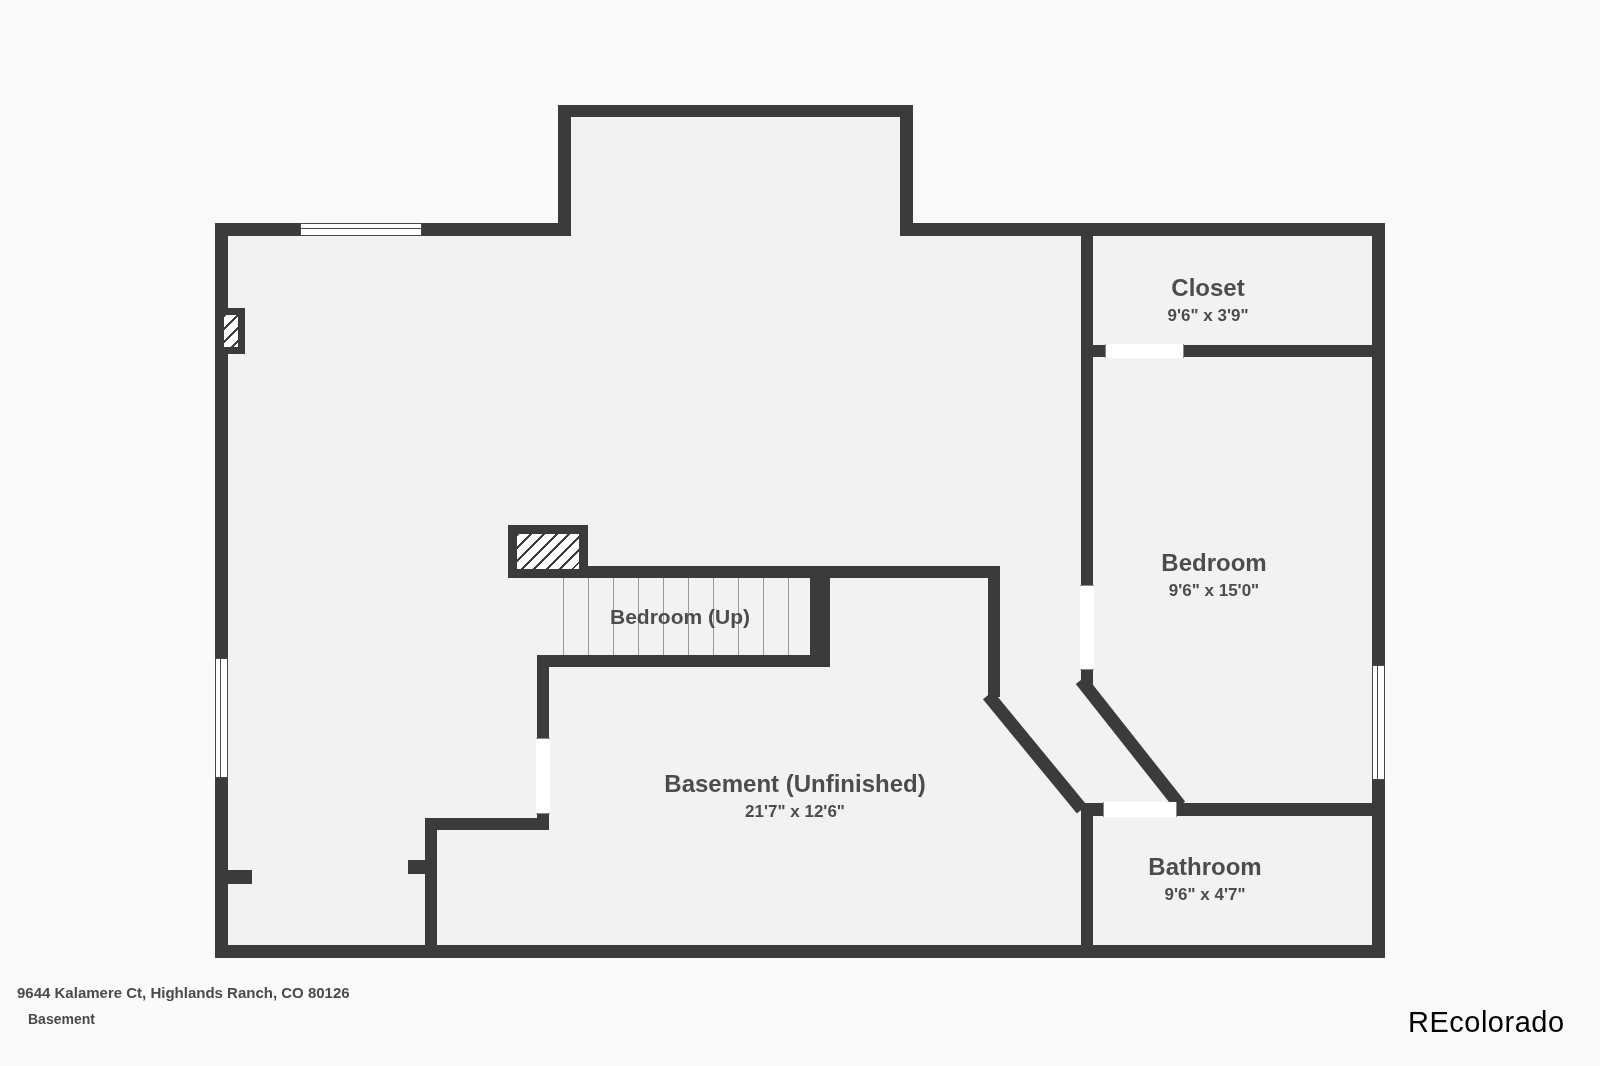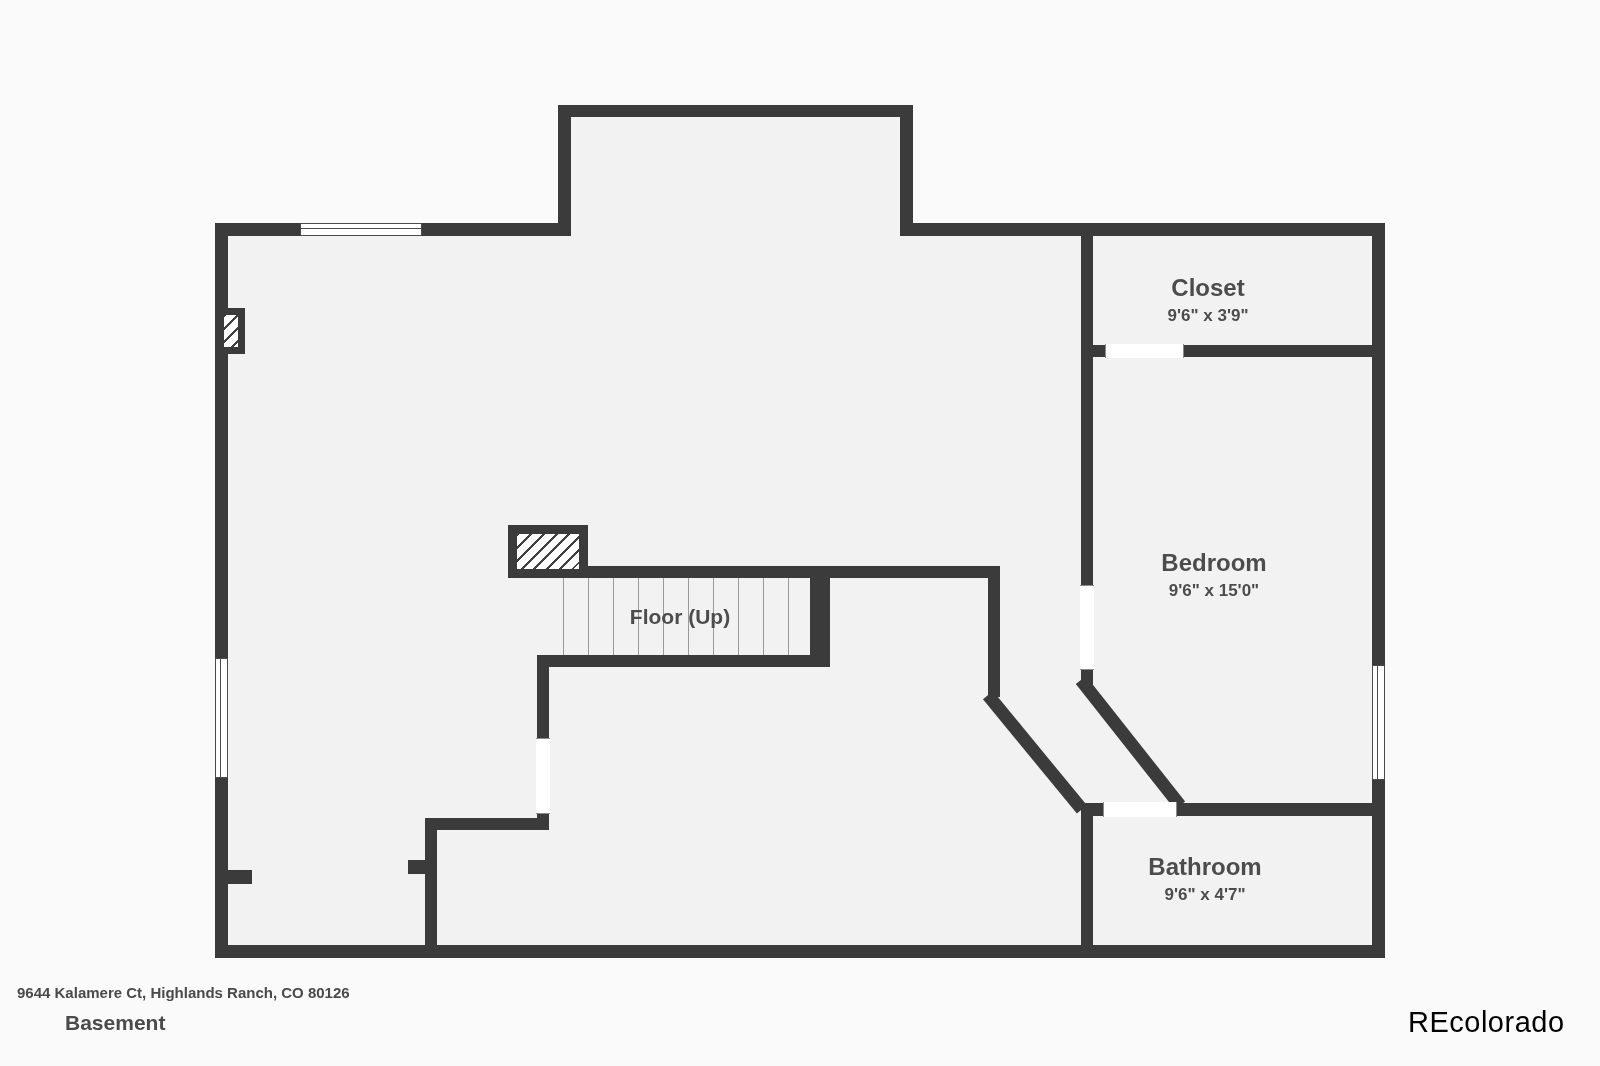--- a/index.html
+++ b/index.html
@@ -26,21 +26,21 @@
   }
   .treads{
     position:absolute;z-index:5;
     background-image:repeating-linear-gradient(90deg,#9a9a9a 0,#9a9a9a 1px,transparent 1px,transparent 25px);
   }
   .room-label{position:absolute;transform:translate(-50%,-50%);text-align:center;z-index:10;white-space:nowrap;}
   .room-label .name{font-size:24px;font-weight:bold;color:#4c4c4c;margin-top:32px;}
   .room-label .dims{font-size:17px;font-weight:bold;color:#4c4c4c;margin-top:4px;}
   .room-label.small .name{font-size:21px;}
   .footer-address{position:absolute;left:17px;top:984px;font-size:15px;font-weight:bold;color:#4a4a4a;}
-  .footer-floor{position:absolute;left:28px;top:1011px;font-size:21px;font-weight:bold;color:#4a4a4a;margin-left:37px;}
+  .footer-floor{position:absolute;left:28px;top:1011px;font-size:14px;font-weight:bold;color:#4a4a4a;}
   .footer-disclaimer{position:absolute;left:782px;top:1016px;transform:translateX(-50%);font-size:12.5px;font-weight:bold;color:#5a5a5a;white-space:nowrap;}
   .watermark{position:absolute;left:1408px;top:1006px;font-size:29px;font-weight:normal;color:#000000;letter-spacing:0.5px;}
 </style>
 </head>
 <body>
 
 <div class="plan">
 
   <div class="floor" style="left:228px;top:236px;width:1144px;height:709px;"></div>
   <div class="floor" style="left:571px;top:117px;width:329px;height:119px;"></div>
@@ -88,21 +88,25 @@
   <div class="hatchbox" style="left:217px;top:308px;width:28px;height:46px;">
     <div class="fill" style="left:7px;top:7px;width:14px;height:32px;"></div>
   </div>
   <div class="hatchbox" style="left:508px;top:525px;width:80px;height:53px;">
     <div class="fill" style="left:9px;top:9px;width:62px;height:35px;"></div>
   </div>
 
   <div class="treads" style="left:563px;top:578px;width:248px;height:77px;"></div>
 
   <div class="room-label small" style="left:680px;top:601px;">
-    <div class="name">Floor (Up)</div>
+    <div class="name">Bedroom (Up)</div>
+  </div>
+  <div class="room-label" style="left:795px;top:780px;">
+    <div class="name">Basement (Unfinished)</div>
+    <div class="dims">21'7" x 12'6"</div>
   </div>
   <div class="room-label" style="left:1208px;top:284px;">
     <div class="name">Closet</div>
     <div class="dims">9'6" x 3'9"</div>
   </div>
   <div class="room-label" style="left:1214px;top:559px;">
     <div class="name">Bedroom</div>
     <div class="dims">9'6" x 15'0"</div>
   </div>
   <div class="room-label" style="left:1205px;top:863px;">

